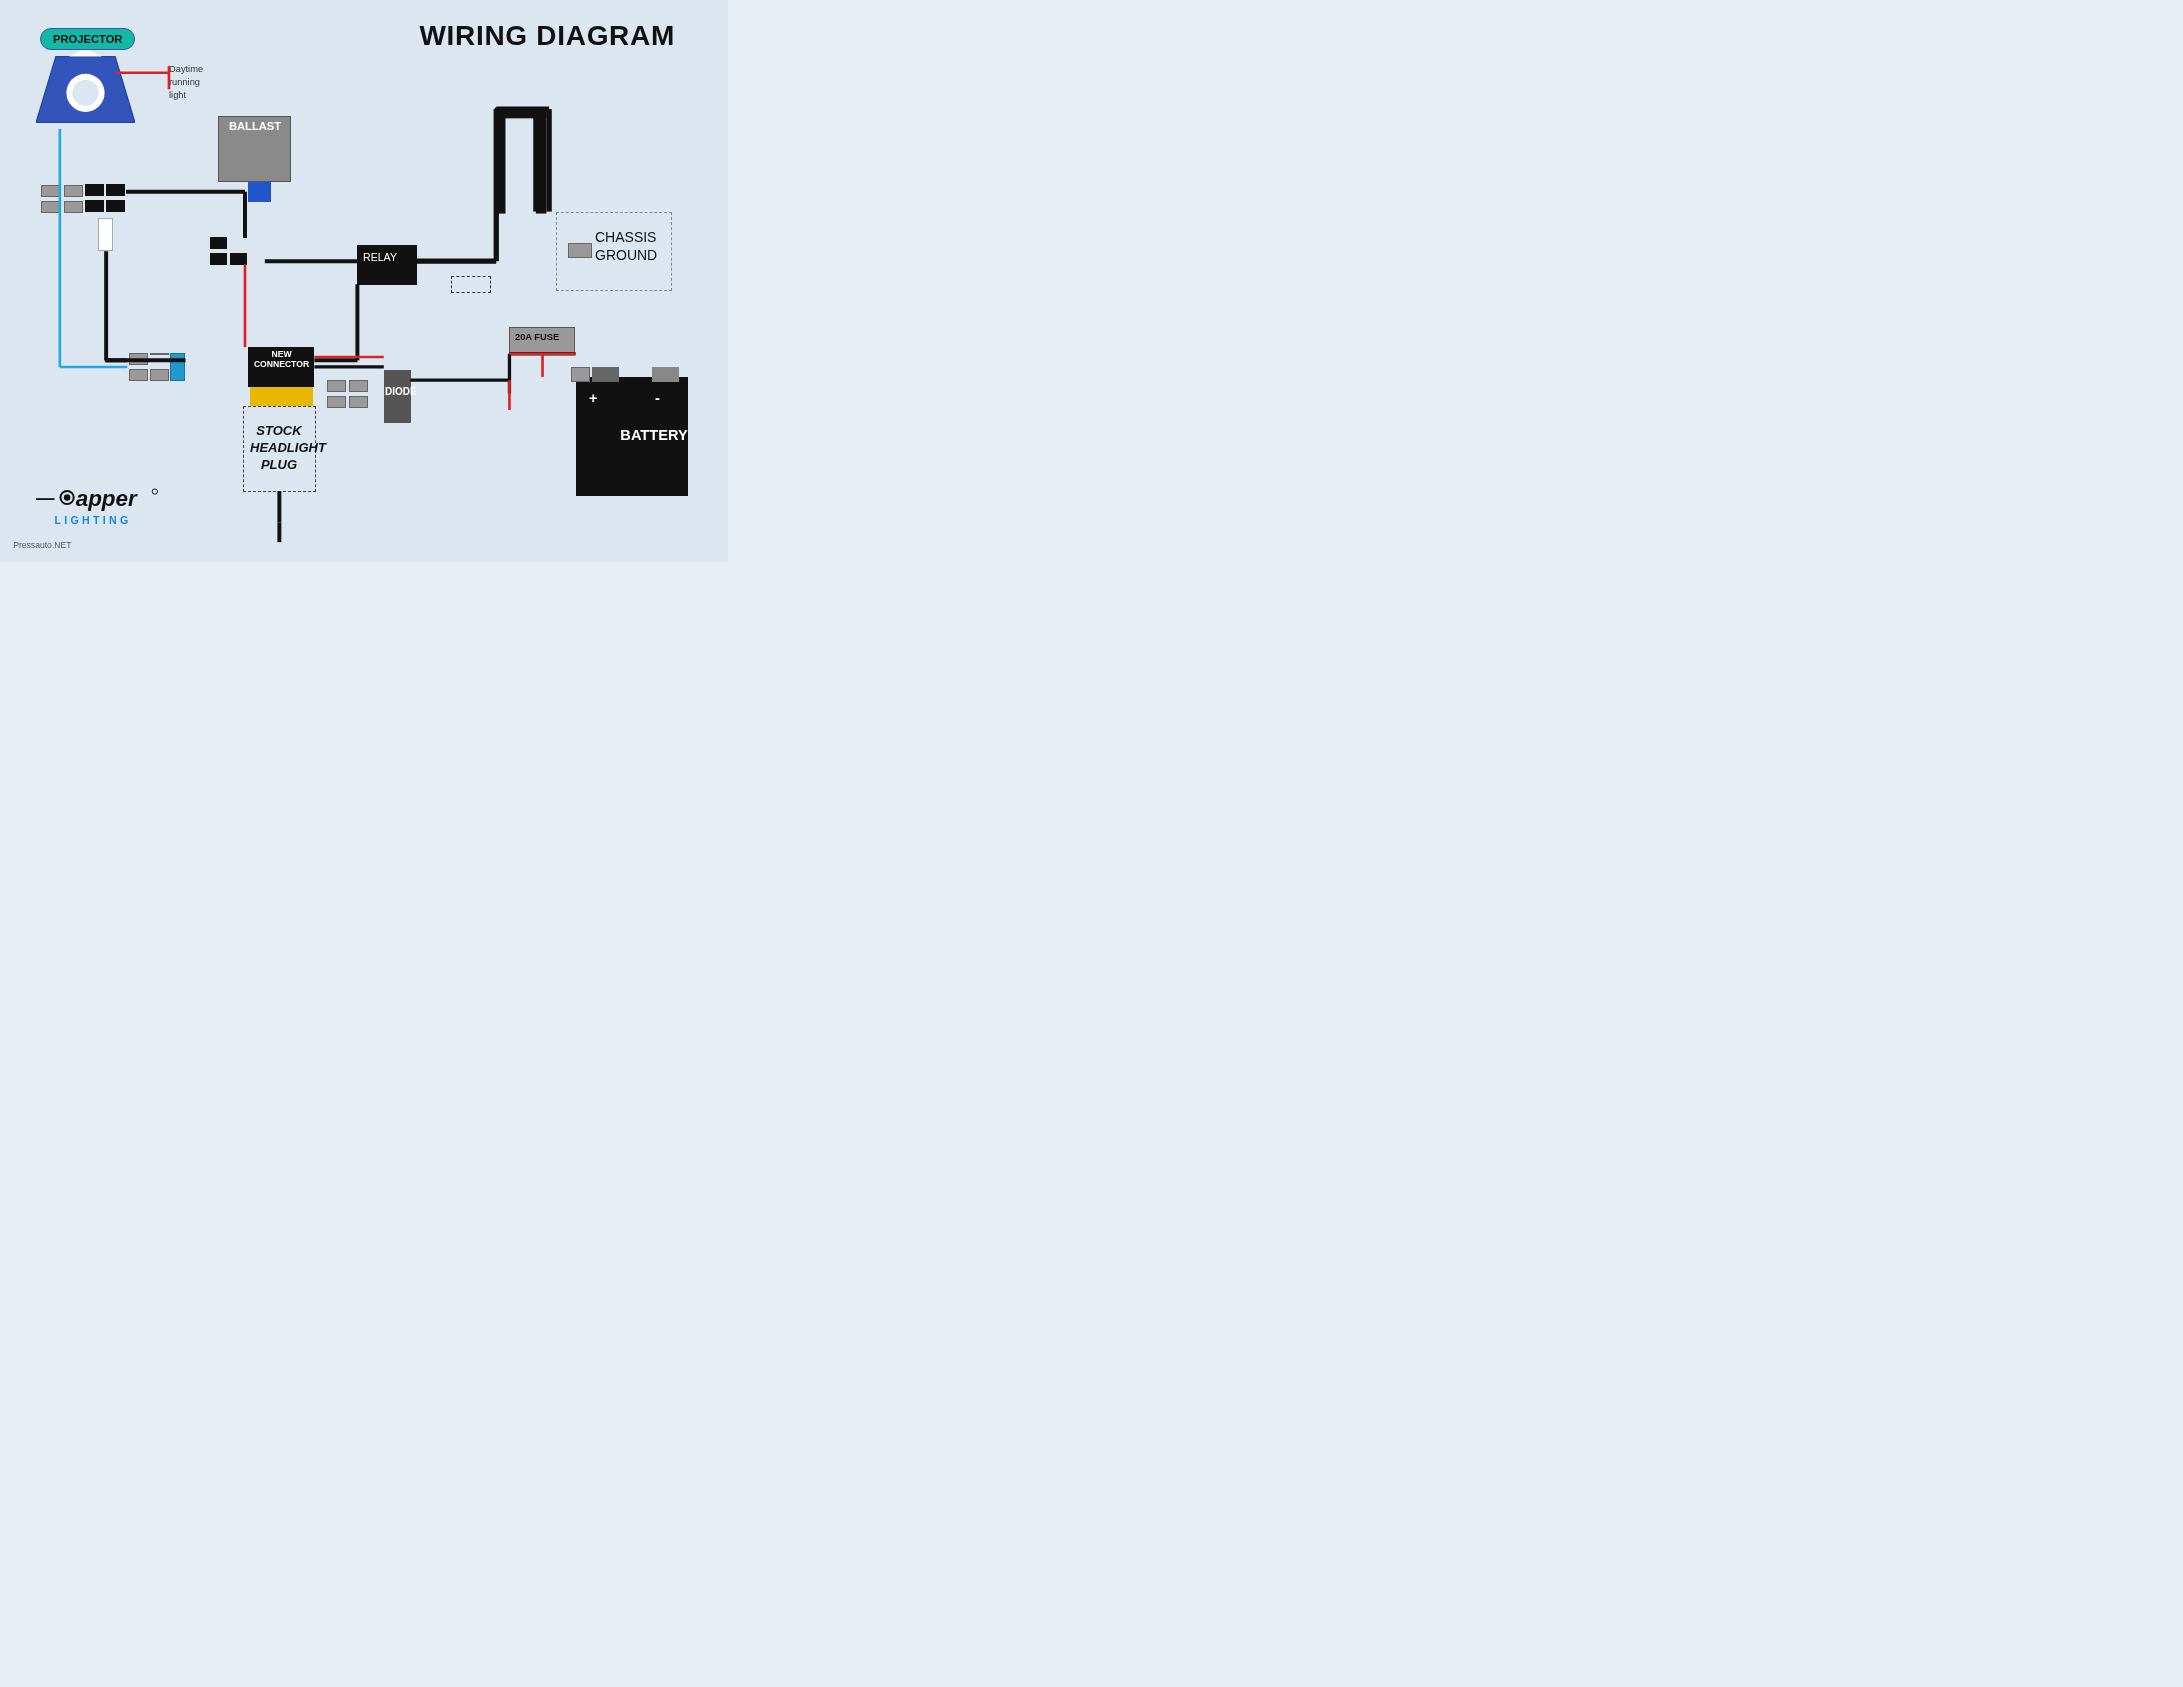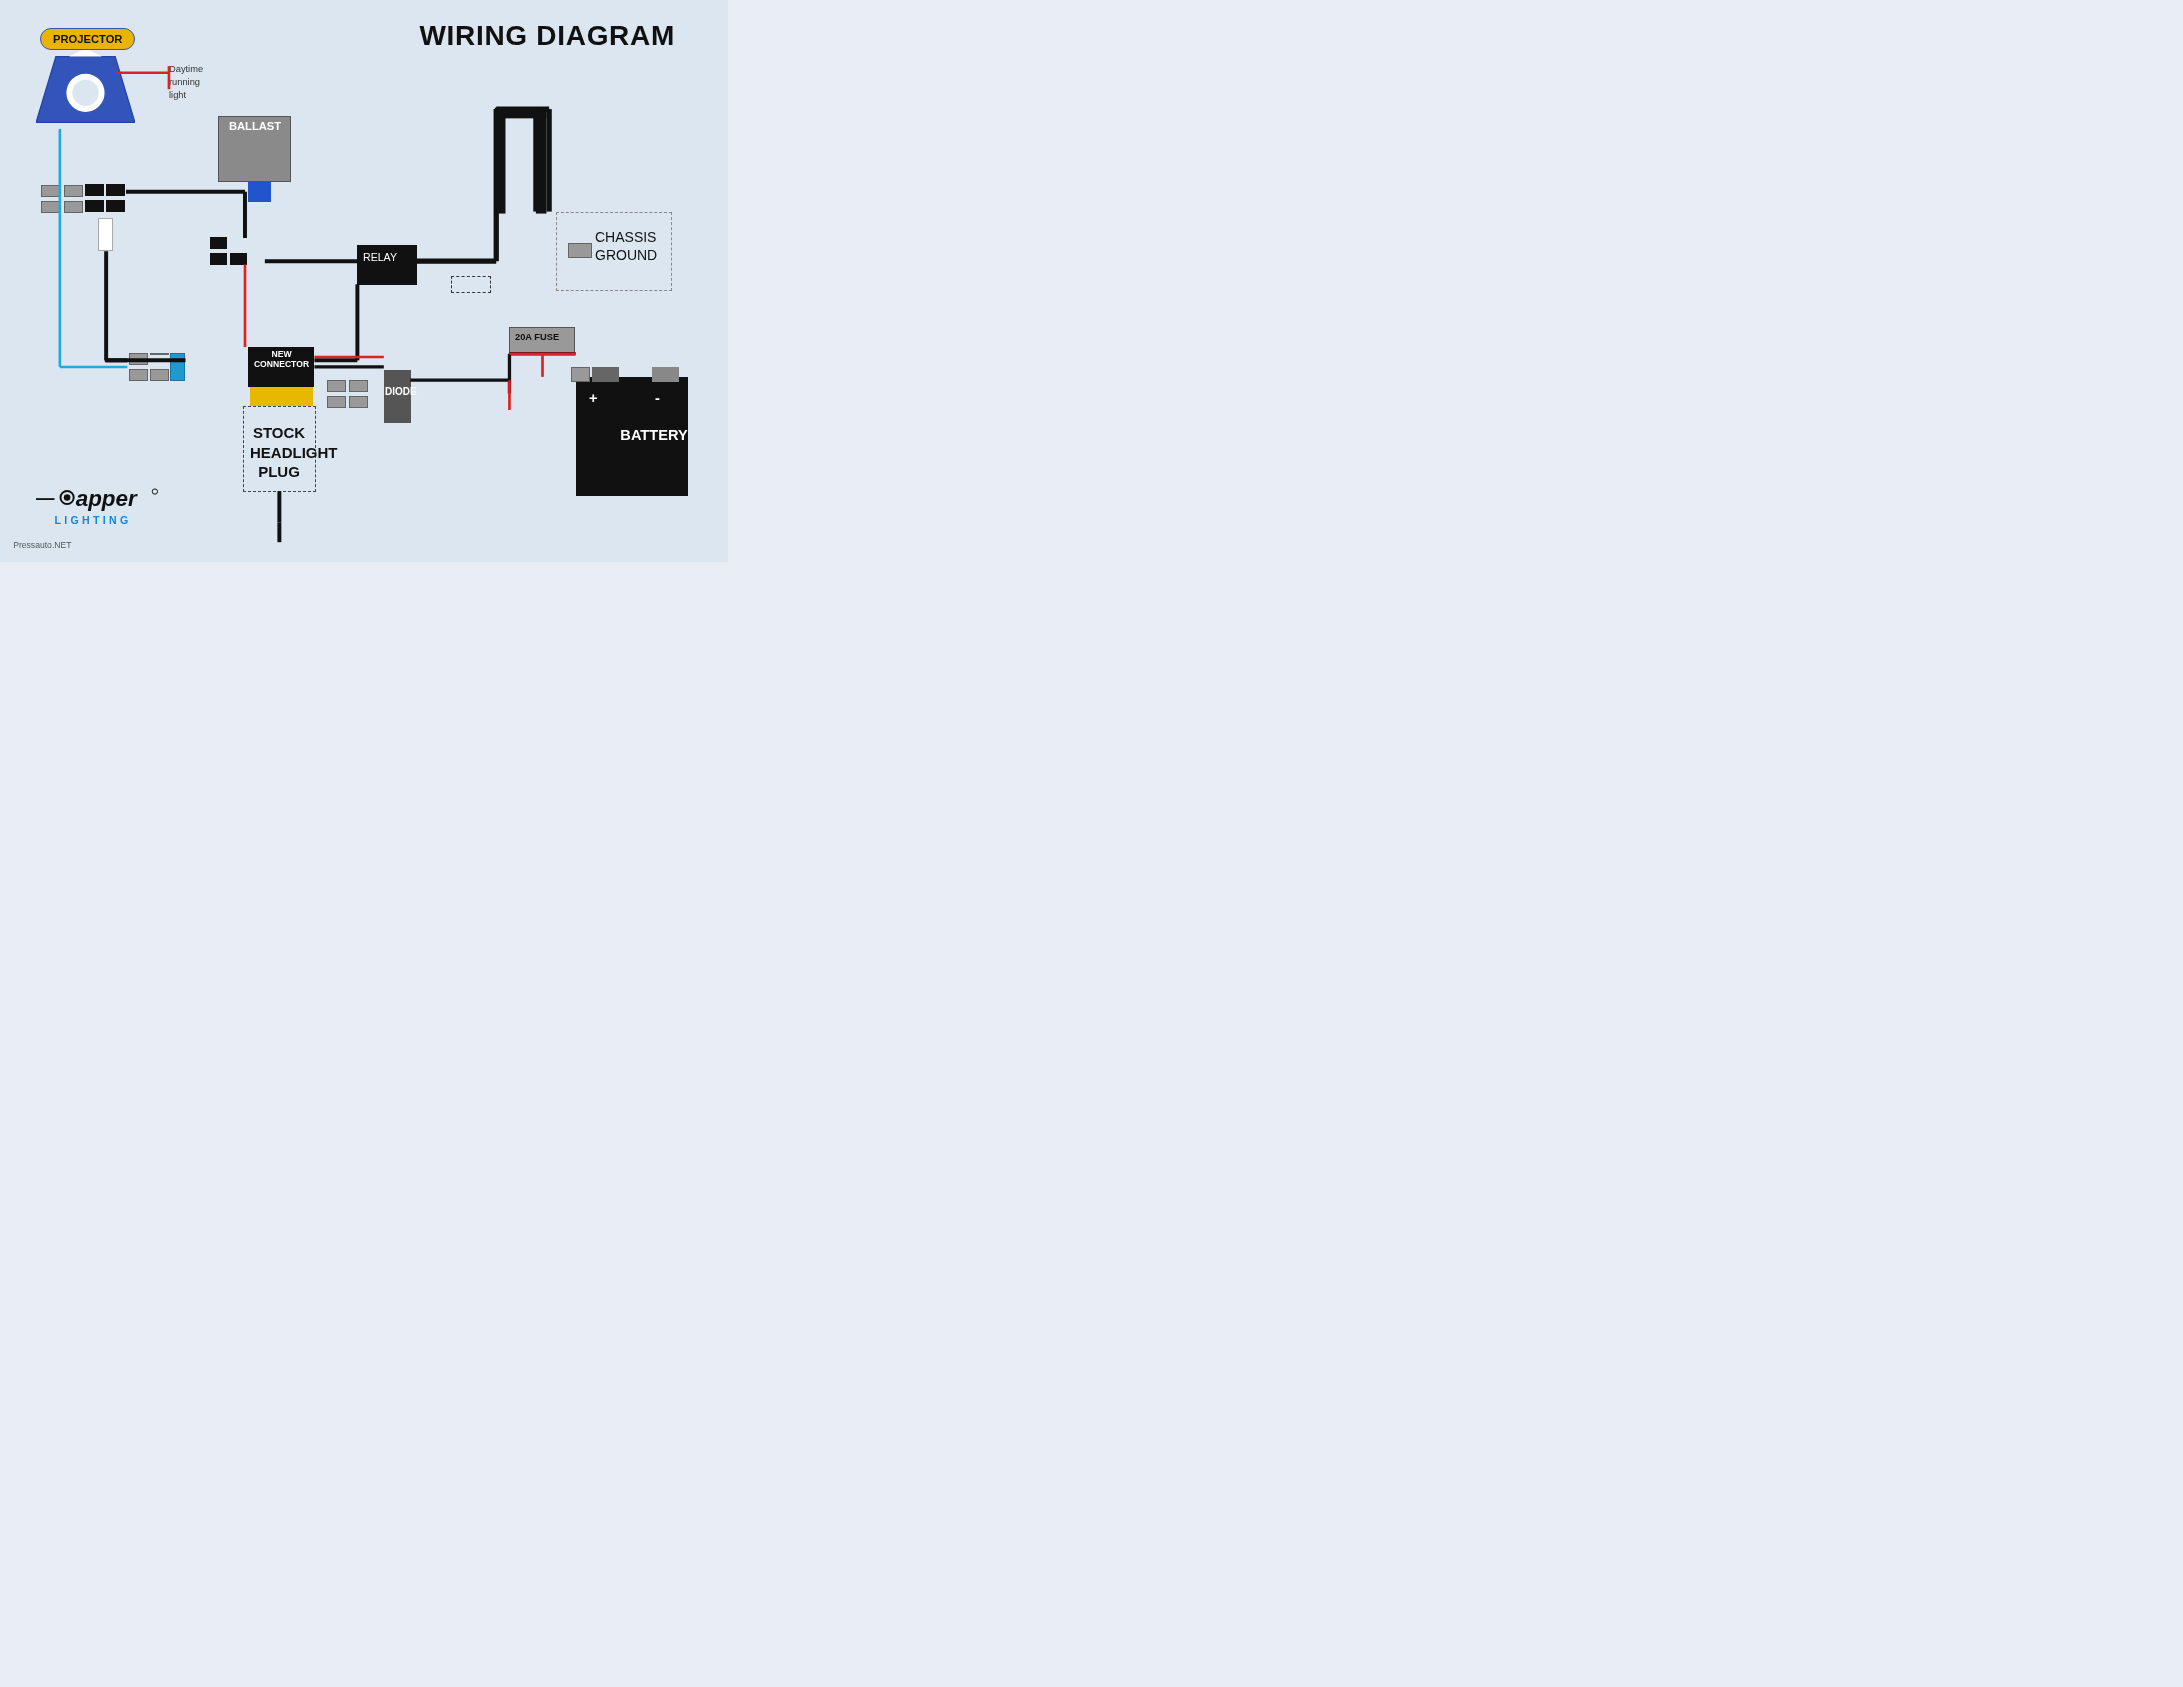--- a/index.html
+++ b/index.html
@@ -27,21 +27,21 @@
       font-weight: 900;
       color: #111;
       letter-spacing: 0.7px;
     }
 
     
     .projector-label {
       position: absolute;
       top: 28px;
       left: 40px;
-      background: #eab308;
+      background: #14b8a6;
       border: 1.7px solid #3355bb;
       border-radius: 13.2px;
       padding: 4px 12px;
       font-size: 11.2px;
       font-weight: bold;
       color: #111;
     }
 
     
     .ballast-box {
@@ -251,27 +251,28 @@
       top: 406px;
       left: 243px;
       width: 73px;
       height: 86px;
       border: 1.7px dashed #444;
     }
     .stock-label {
       position: absolute;
       top: 423px;
       left: 250px;
-      font-size: 15px;
+      font-size: 13px;
       font-weight: bold;
       color: #111;
       text-align: center;
       width: 58px;
       line-height: 1.3;
       z-index: 10;
+      font-style: italic;
     }
 
     
     .diode-box {
       position: absolute;
       top: 370px;
       left: 384px;
       width: 26.5px;
       height: 53px;
       background: #555;

